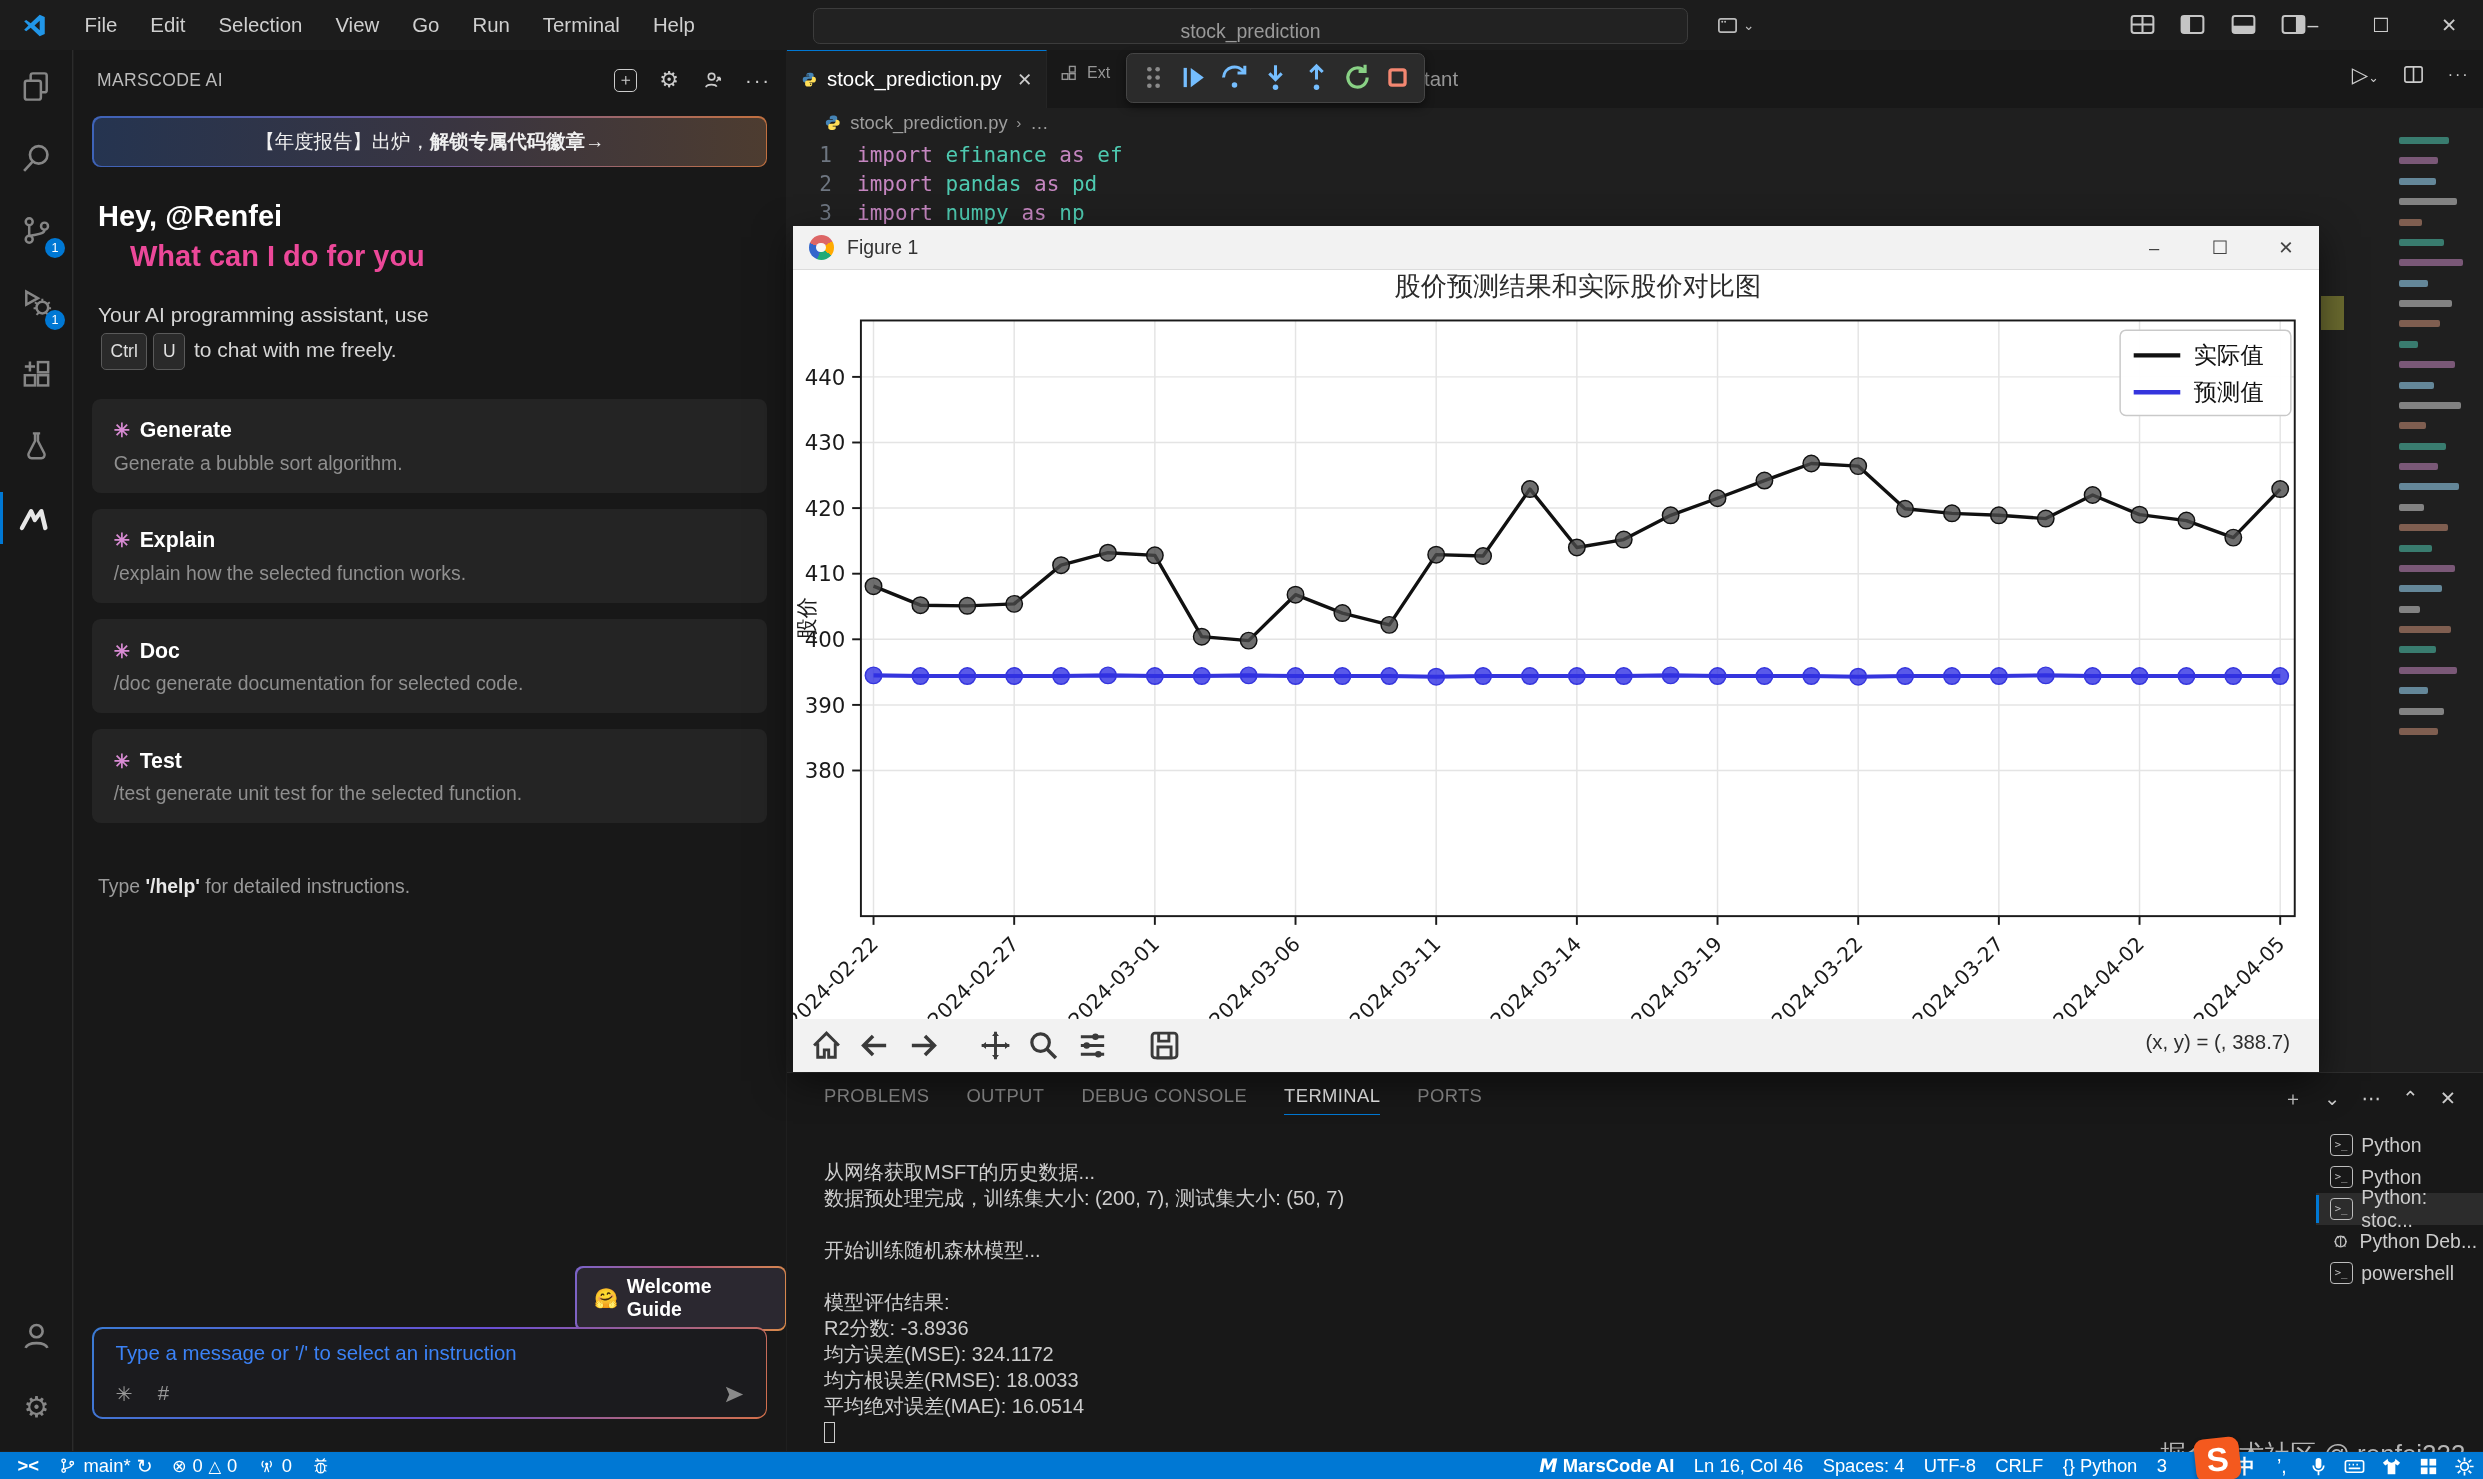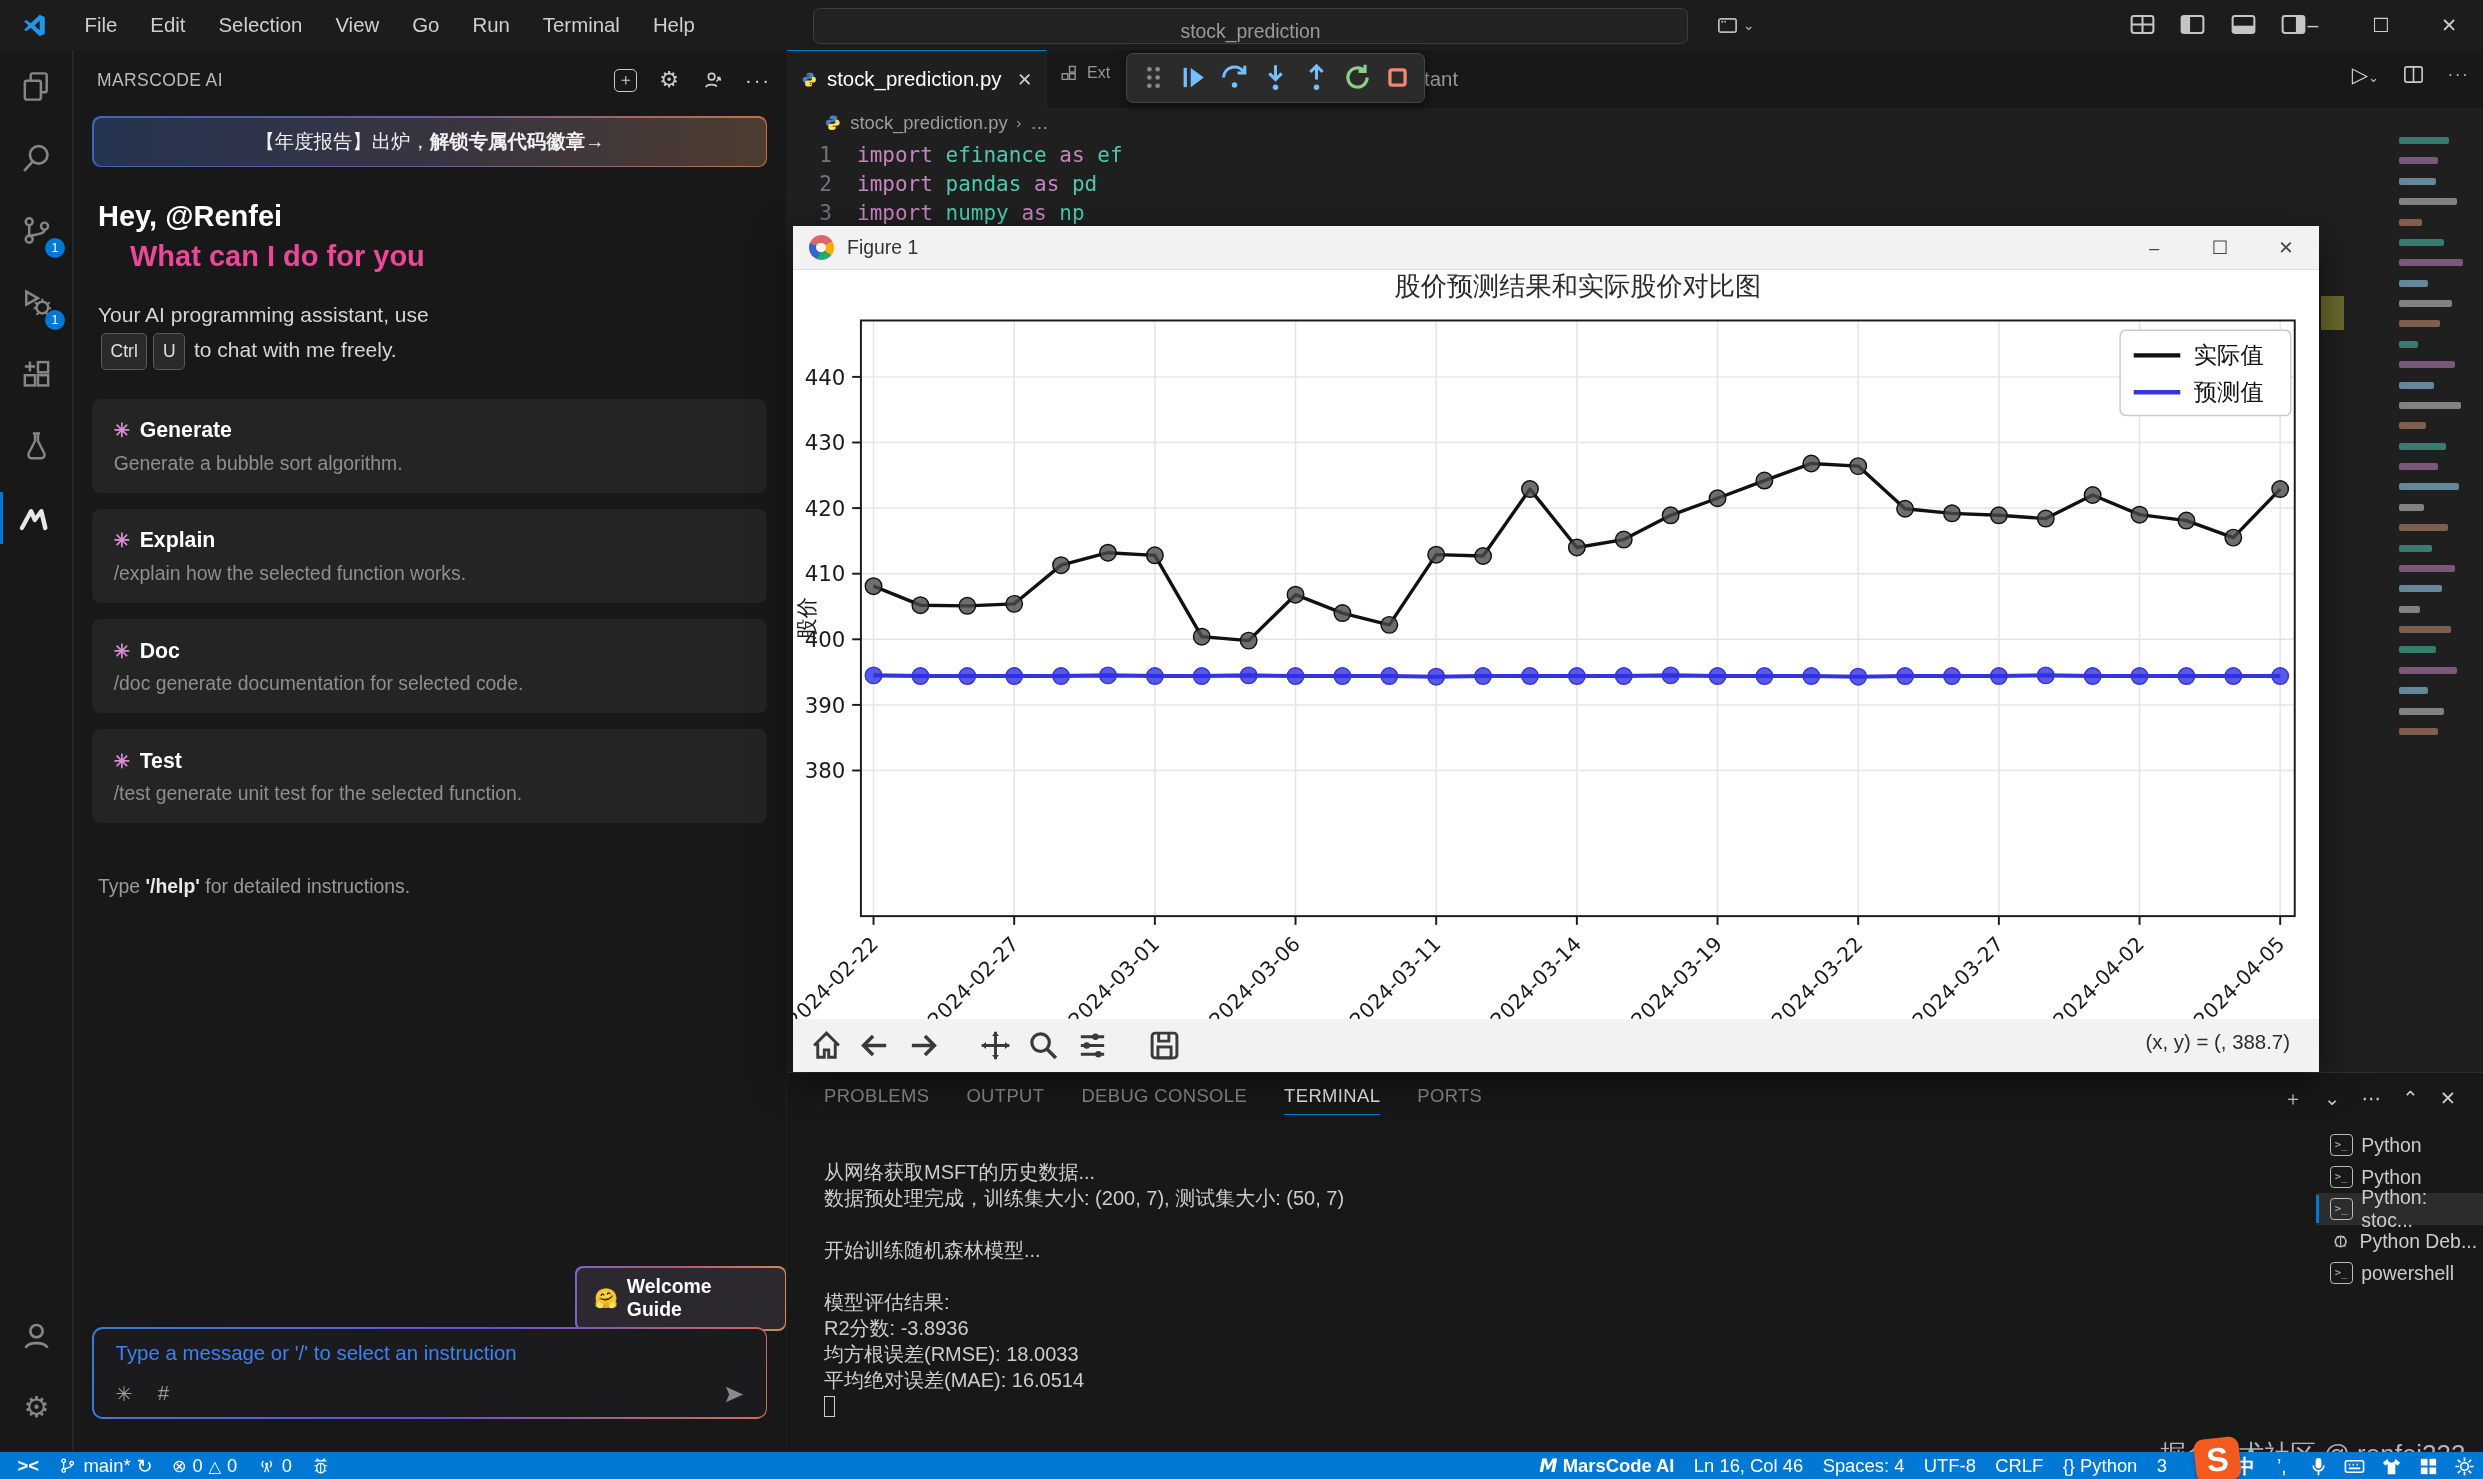--- a/index.html
+++ b/index.html
@@ -618,21 +618,21 @@
         <div class="panel-tab active">TERMINAL</div>
         <div class="panel-tab">PORTS</div>
       </div>
     <div id="panel-actions">
         <span>＋</span>
         <span>⌄</span>
         <span>⋯</span>
         <span>⌃</span>
         <span>✕</span>
       </div>
-    <div id="terminal"><div>从网络获取MSFT的历史数据...</div><div>数据预处理完成，训练集大小: (200, 7), 测试集大小: (50, 7)</div><div>&nbsp;</div><div>开始训练随机森林模型...</div><div>&nbsp;</div><div>模型评估结果:</div><div>R2分数: -3.8936</div><div>均方根误差(RMSE): 18.0033</div><div>平均绝对误差(MAE): 16.0514</div><div><span id="term-cursor"></span></div></div>
+    <div id="terminal"><div>从网络获取MSFT的历史数据...</div><div>数据预处理完成，训练集大小: (200, 7), 测试集大小: (50, 7)</div><div>&nbsp;</div><div>开始训练随机森林模型...</div><div>&nbsp;</div><div>模型评估结果:</div><div>R2分数: -3.8936</div><div>均方误差(MSE): 324.1172</div><div>均方根误差(RMSE): 18.0033</div><div>平均绝对误差(MAE): 16.0514</div><div><span id="term-cursor"></span></div></div>
     <div id="term-list">
         <div class="term-item">
           <span class="term-ico">&gt;_</span>
           <span>Python</span>
         </div>
         <div class="term-item">
           <span class="term-ico">&gt;_</span>
           <span>Python</span>
         </div>
         <div class="term-item selected">

